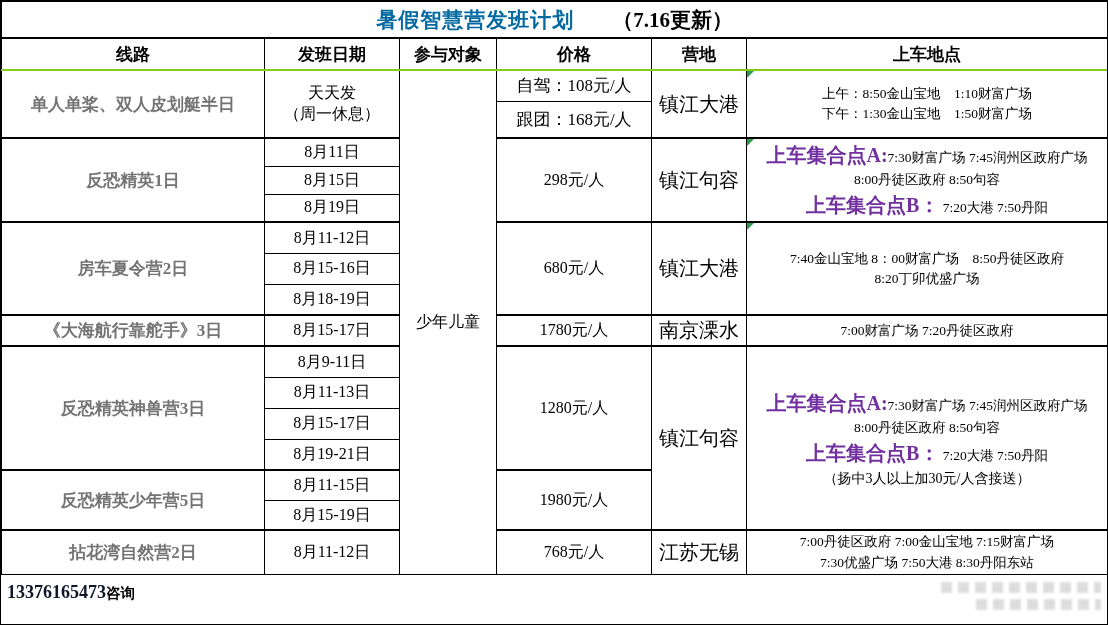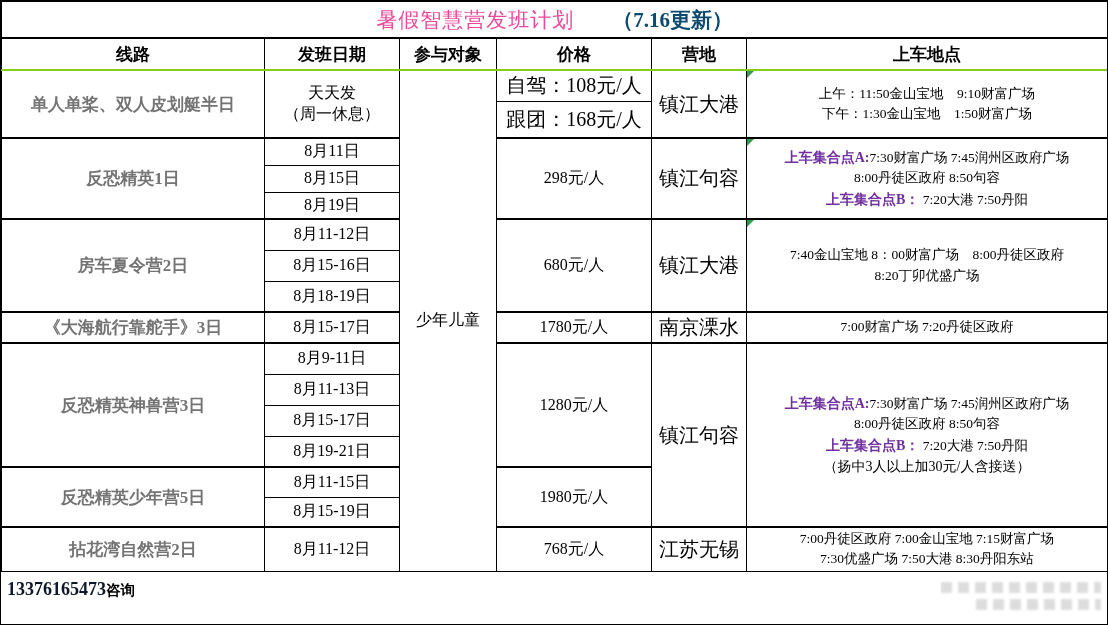--- a/index.html
+++ b/index.html
@@ -18,32 +18,32 @@
     width:1106px;
   }
   table.schedule td, table.schedule th{
     border:1px solid #000;
     padding:1px 3px;
     vertical-align:middle;
     text-align:center;
     overflow:hidden;
   }
   tr.title-row td{height:33px;border-bottom:2px solid #000;}
-  .title-text{color:#ec4899;font-weight:normal;font-size:21px;letter-spacing:1px;}
-  .title-update{color:#0c4a6e;font-weight:bold;font-size:21px;margin-left:38px;}
+  .title-text{color:#0369a1;font-weight:bold;font-size:21px;letter-spacing:1px;}
+  .title-update{color:#000000;font-weight:bold;font-size:21px;margin-left:38px;}
   tr.header-row th{height:28px;font-size:17px;font-weight:bold;border-bottom:2px solid #84cc16;}
   tr.g td{border-top:2px solid #000;}
   .route{color:#737373;font-weight:bold;font-size:17px;}
   .date{font-size:16px;margin-left:48px;}
   .audience{font-size:16px;}
   .price{font-size:16px;margin-top:27px;}
-  .price-left{font-size:20px;text-align:left;padding-left:12px;}
+  .price-left{font-size:17px;text-align:left;padding-left:12px;}
   .camp{font-size:20px;}
   .pickup{font-size:13.5px;line-height:1.5;position:relative;}
-  .pickup .lbl{color:#7030A0;font-weight:bold;font-size:14px;}
+  .pickup .lbl{color:#7030A0;font-weight:bold;font-size:20px;}
   .pickup .boldline{font-weight:normal;font-size:14px;}
   .h31{height:31px}.h37{height:37px}.h27{height:27px}
   .h36{height:20px}.h30{height:30px}.h43{height:43px}
   .flag{
     position:absolute;top:0;left:0;width:0;height:0;
     border-top:7px solid #2e9b4f;border-right:7px solid transparent;
   }
   .notes{
     padding:4px 6px 2px 6px;
     font-weight:bold;
@@ -95,21 +95,21 @@
       <td class="route" rowspan="2">单人单桨、双人皮划艇半日</td>
       <td class="date" rowspan="2">
         <div>天天发</div>
         <div>（周一休息）</div>
       </td>
       <td class="audience" rowspan="16">少年儿童</td>
       <td class="price-left">自驾：108元/人</td>
       <td class="camp" rowspan="2">镇江大港</td>
       <td class="pickup" rowspan="2">
         <span class="flag"></span>
-        <div>上午：11:50金山宝地　9:10财富广场</div>
+        <div>上午：8:50金山宝地　1:10财富广场</div>
         <div>下午：1:30金山宝地　1:50财富广场</div>
       </td>
     </tr>
     <tr class="h37">
       <td class="price-left">跟团：168元/人</td>
     </tr>
 
     <tr class="g h27">
       <td class="route" rowspan="3">反恐精英1日</td>
       <td class="date">8月11日</td>
@@ -133,21 +133,21 @@
       <td class="date">8月19日</td>
     </tr>
 
     <tr class="g h31">
       <td class="route" rowspan="3">房车夏令营2日</td>
       <td class="date">8月11-12日</td>
       <td class="price" rowspan="3">680元/人</td>
       <td class="camp" rowspan="3">镇江大港</td>
       <td class="pickup" rowspan="3">
         <span class="flag"></span>
-        <div>7:40金山宝地 8：00财富广场　8:00丹徒区政府</div>
+        <div>7:40金山宝地 8：00财富广场　8:50丹徒区政府</div>
         <div>8:20丁卯优盛广场</div>
       </td>
     </tr>
     <tr class="h31">
       <td class="date">8月15-16日</td>
     </tr>
     <tr class="h31">
       <td class="date">8月18-19日</td>
     </tr>
 

